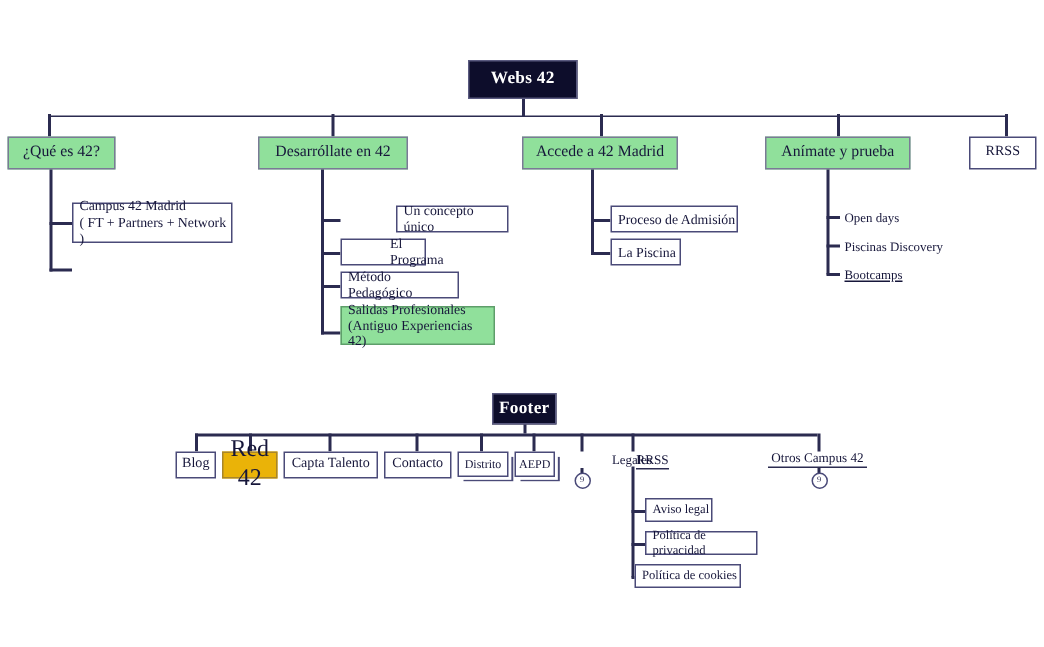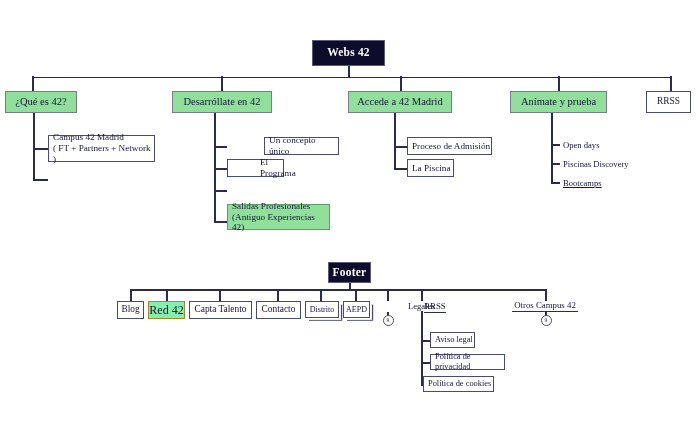--- a/index.html
+++ b/index.html
@@ -39,23 +39,23 @@
     font-weight:bold;
     font-size:11.5px;
     letter-spacing:.2px;
   }
   .green{
     background:#90e09b;
     border:1.3px solid #7a7a96;
     font-size:10.5px;
   }
   .gold{
-    background:#86efac;
+    background:#eab308;
     border:1.3px solid #a8852a;
-    font-size:12px;
+    font-size:16px;
   }
   .leaf{font-size:9.4px;}
   .leaf2{font-size:9.2px;text-align:left;justify-content:flex-start;padding-left:4px;}
   .green-leaf{
     background:#90e09b;
     border:1.3px solid #5e9e6a;
     font-size:9.2px;
     text-align:left;
     justify-content:flex-start;
     padding-left:4px;
@@ -120,20 +120,21 @@
   <div class="node leaf2" style="left:48px;top:135px;width:107px;height:27px;">Campus 42 Madrid
 ( FT + Partners + Network )</div>
 
   <div class="ln lnv" style="left:214px;top:113px;height:110px;"></div>
   <div class="ln lnh" style="left:214px;top:146px;width:13px;"></div>
   <div class="ln lnh" style="left:214px;top:168px;width:13px;"></div>
   <div class="ln lnh" style="left:214px;top:190px;width:13px;"></div>
   <div class="ln lnh" style="left:214px;top:221px;width:13px;"></div>
   <div class="node leaf2" style="left:227px;top:137px;width:75px;height:18px;margin-left:37px;">Un concepto único</div>
   <div class="node leaf2" style="left:227px;top:159px;width:57px;height:18px;padding-left:32px;">El Programa</div>
+  <div class="node leaf2" style="left:227px;top:181px;width:79px;height:18px;">Método Pedagógico</div>
   <div class="node green-leaf" style="left:227px;top:204px;width:103px;height:26px;">Salidas Profesionales
 (Antiguo Experiencias 42)</div>
 
   <div class="ln lnv" style="left:394px;top:113px;height:57px;"></div>
   <div class="ln lnh" style="left:394px;top:146px;width:13px;"></div>
   <div class="ln lnh" style="left:394px;top:168px;width:13px;"></div>
   <div class="node leaf2" style="left:407px;top:137px;width:85px;height:18px;">Proceso de Admisión</div>
   <div class="node leaf2" style="left:407px;top:159px;width:47px;height:18px;">La Piscina</div>
 
   <div class="ln lnv" style="left:551px;top:113px;height:70px;"></div>

